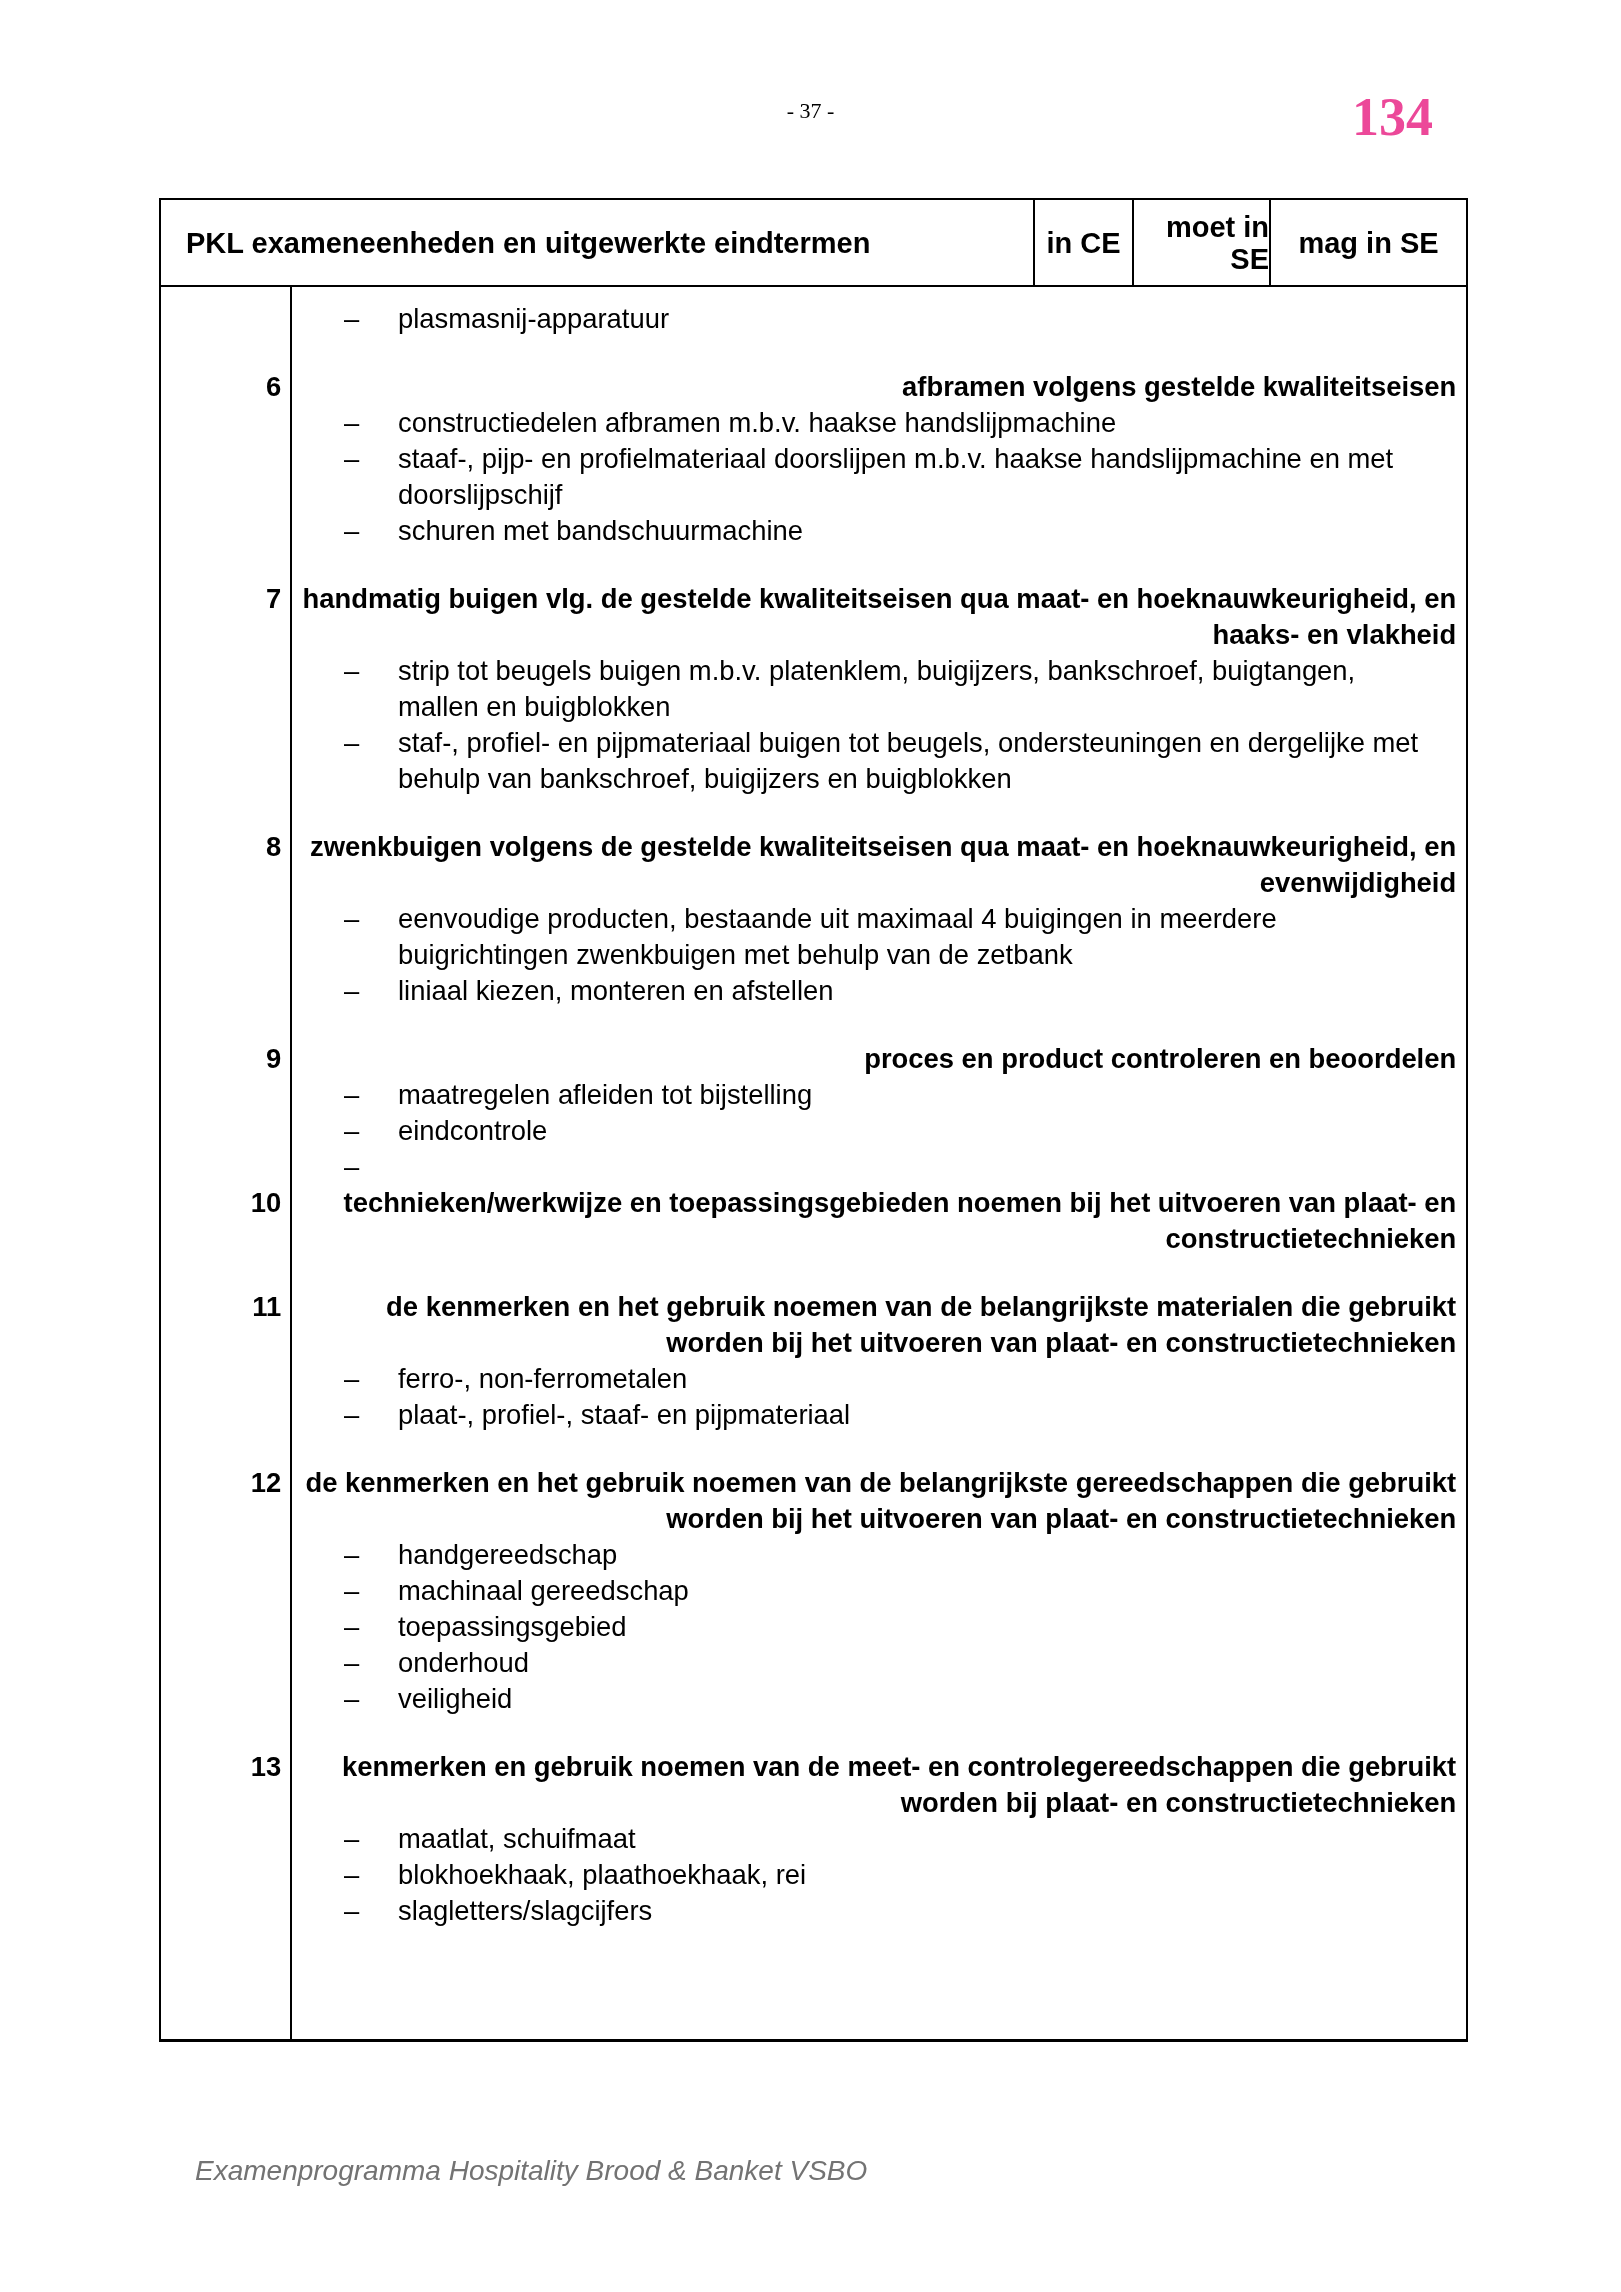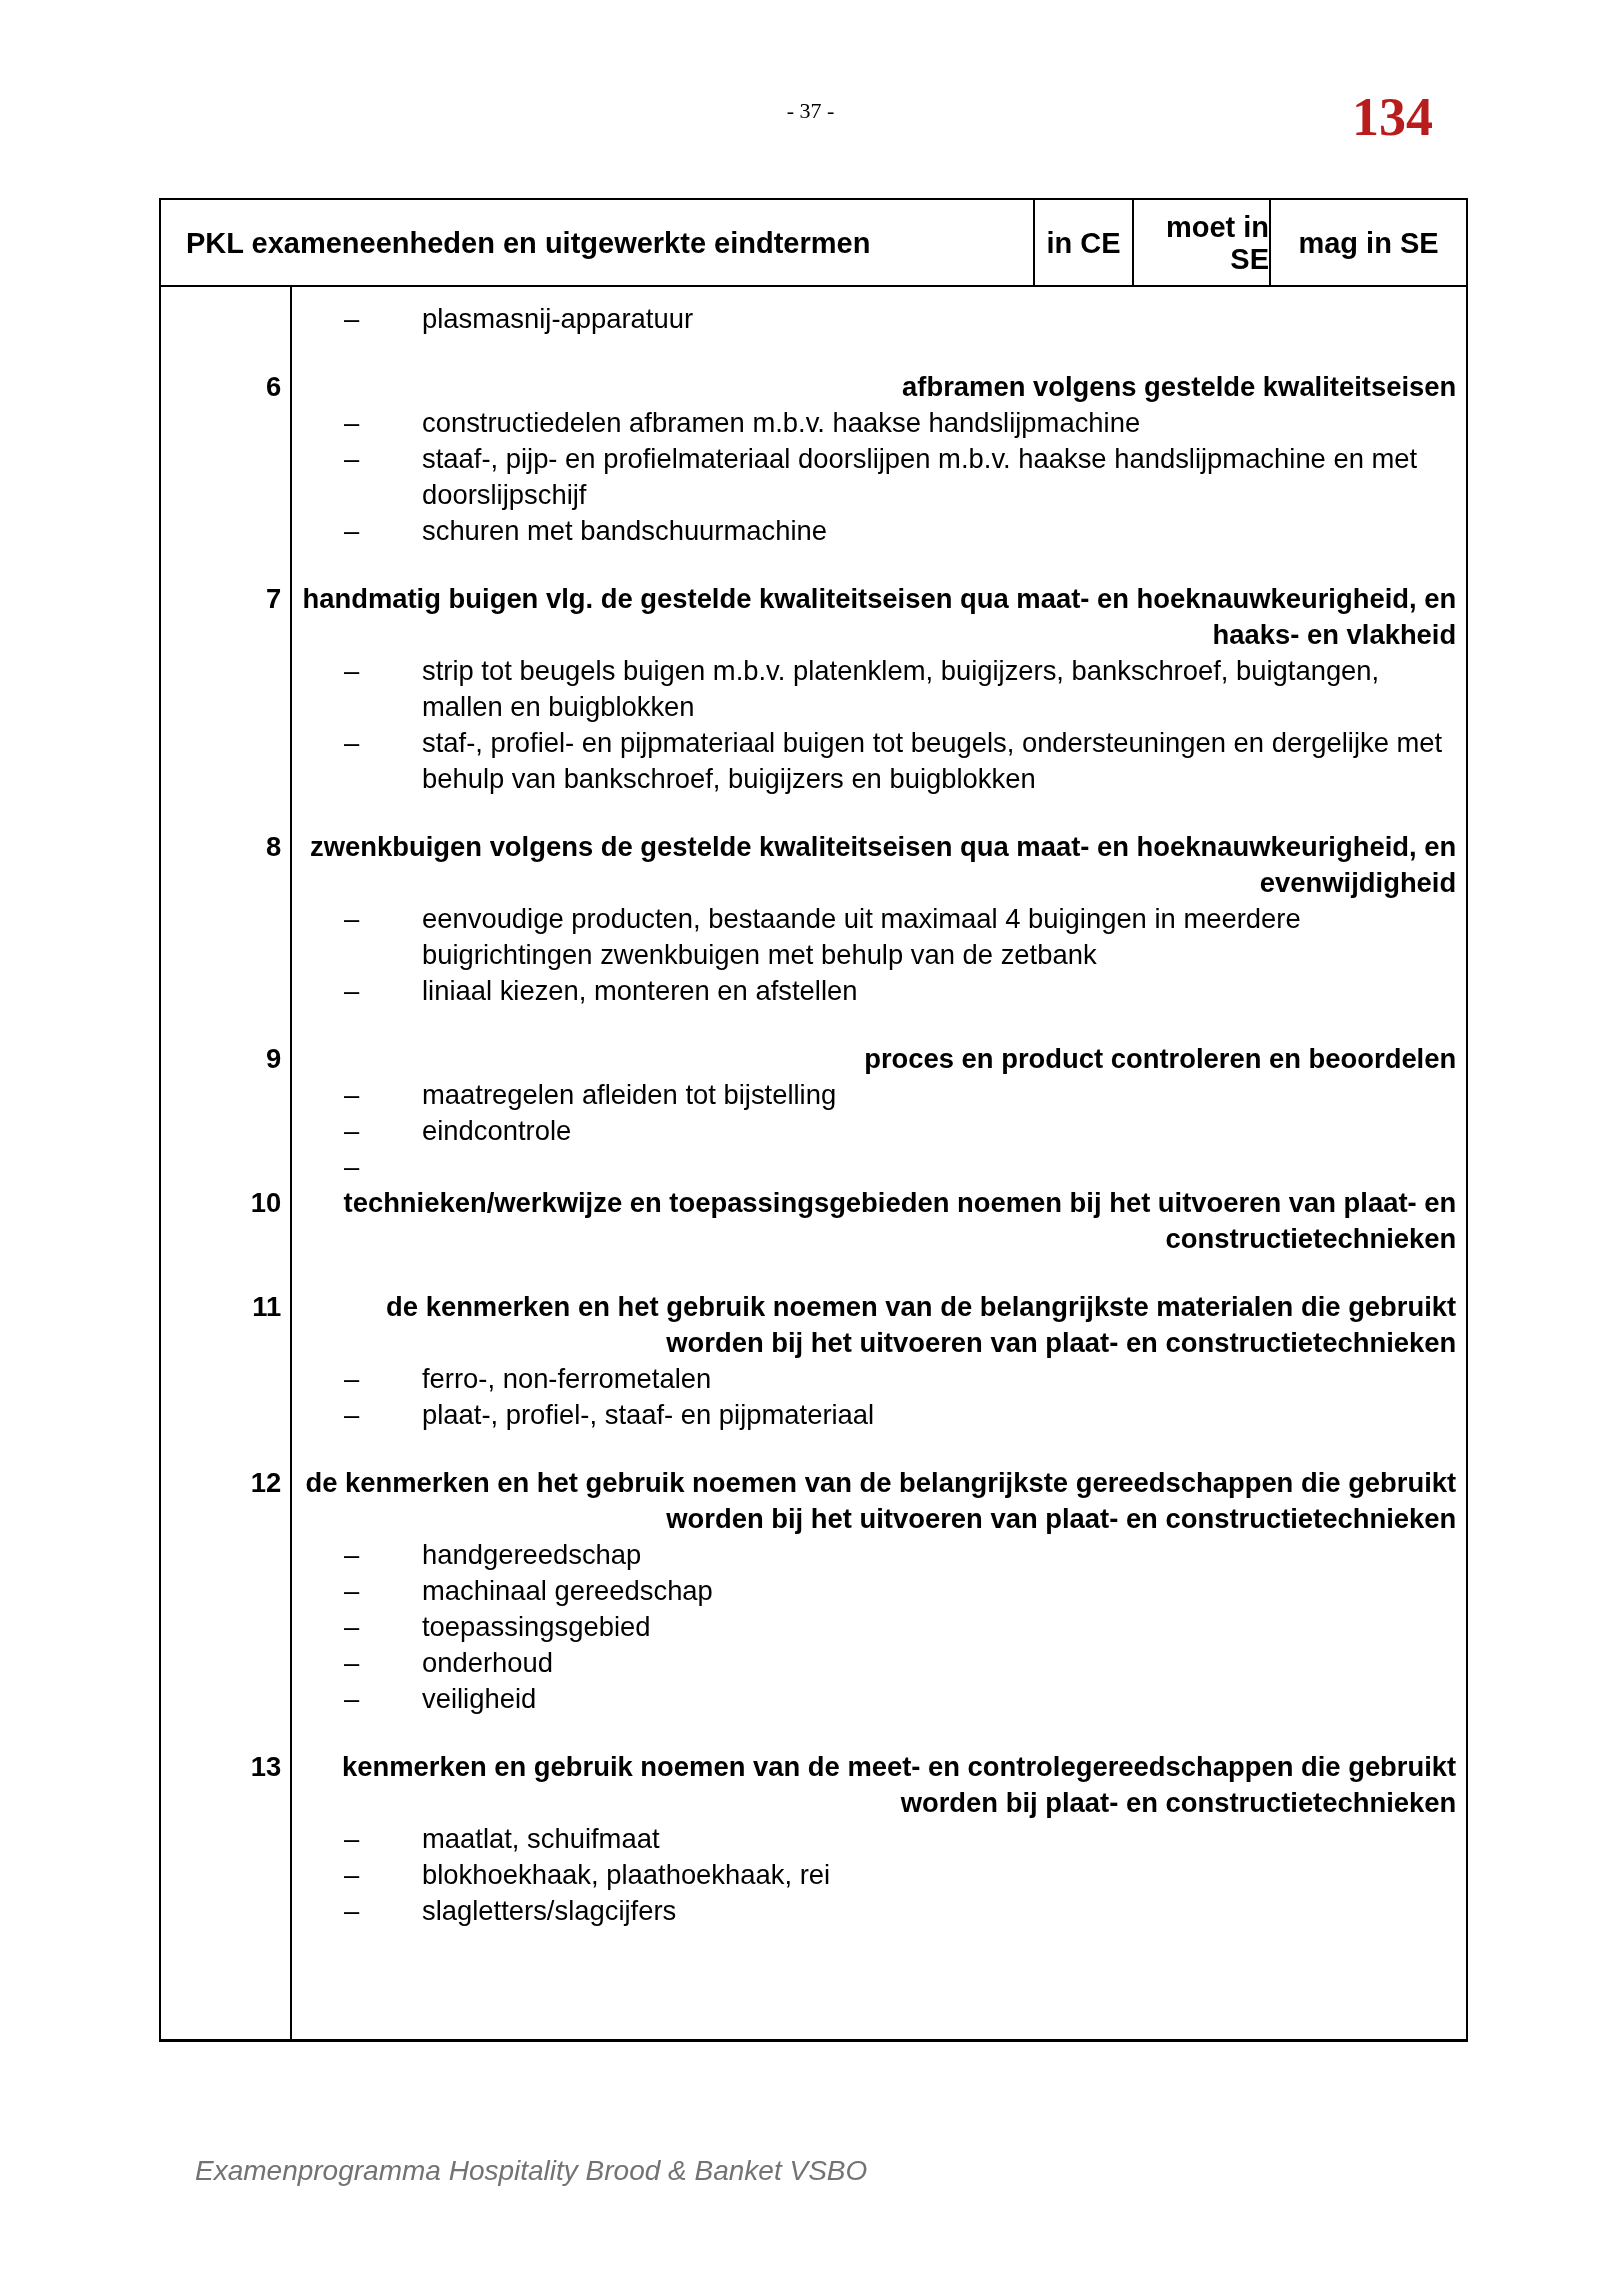--- a/index.html
+++ b/index.html
@@ -20,21 +20,21 @@
     font-family:"Liberation Serif", serif;
     font-size:22px;
     color:#000;
   }
   .page-num-big{
     position:absolute;
     top:86px; right:188px;
     font-family:"Liberation Serif", serif;
     font-size:54px;
     font-weight:700;
-    color:#b91c1c;
+    color:#ec4899;
   }
   
   .doc-table{
     position:absolute;
     left:159px; top:198px;
     width:1309px; height:1844px;
     box-sizing:border-box;
     border:2.9px solid #000;
     border-bottom-width:3.9px;
     display:flex;
@@ -95,21 +95,21 @@
     padding-left:2px;
     padding-right:9.8px;
   }
   .item-heading{ font-weight:700;text-align:right; }
   .bullet{ display:flex; }
   .bullet-dash{
     flex:0 0 104px;
     box-sizing:border-box;
     padding-left:50px;
   }
-  .bullet-text{ flex:1; padding-right:13.7px;margin-left:24px; }
+  .bullet-text{ flex:1; padding-right:13.7px; }
   
   .footer{
     position:absolute;
     left:195px; top:2155px;
     font-style:italic;
     font-size:28px;
     color:#737373;
   }
 </style>
 </head>

